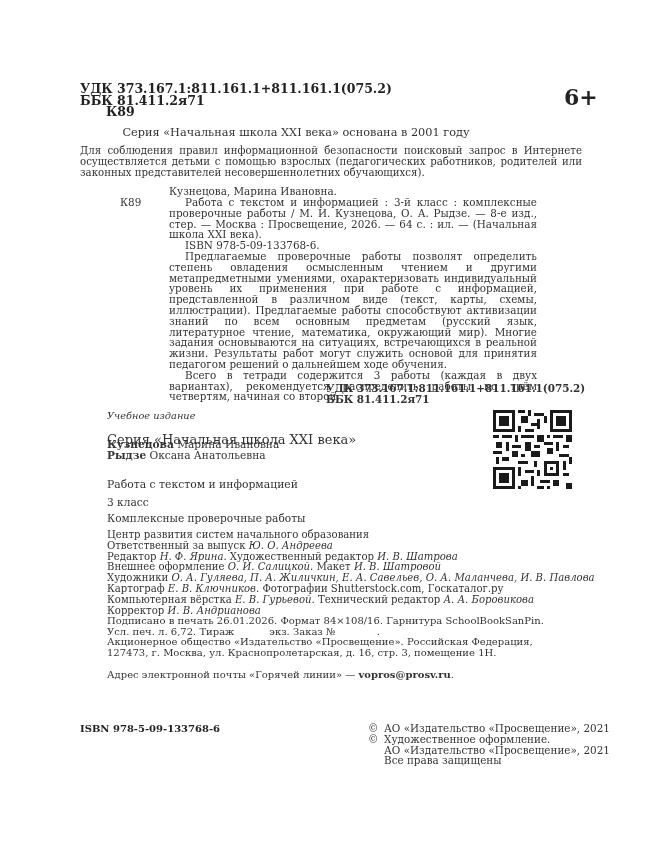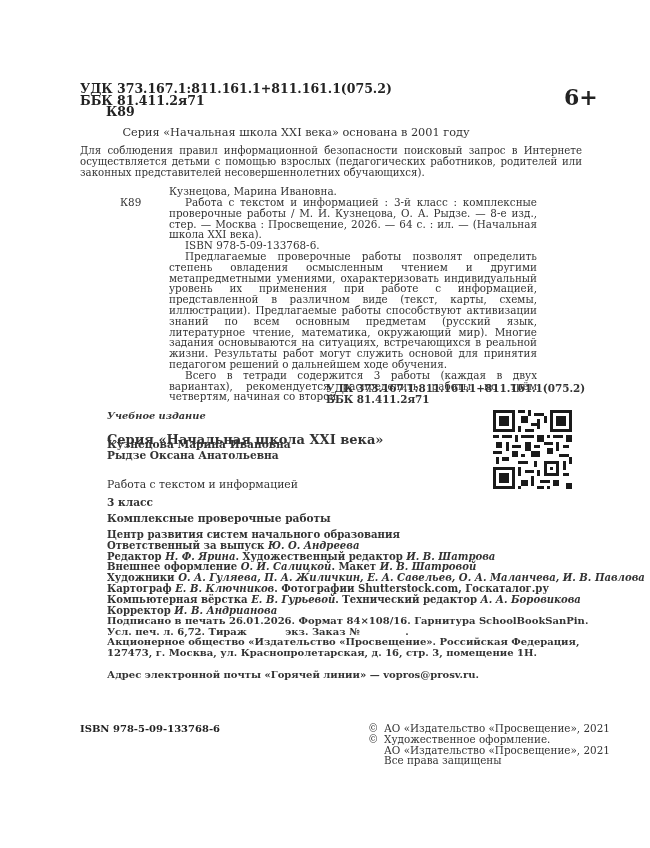--- a/index.html
+++ b/index.html
@@ -19,21 +19,21 @@
   
   #biblio { left: 120px; top: 186px; width: 470px; font-size: 10.4px; line-height: 10.8px; color:#333; }
   #biblio .author { position:absolute; left: 49px; top: 0; font-weight: normal; white-space: nowrap; }
   #biblio .k89 { position:absolute; left: 0; top: 11px; white-space: nowrap; }
   #biblio .body { position:absolute; left: 49px; top: 11px; width: 368px; white-space: normal; text-align: justify; }
   #biblio .body p { margin: 0; }
   #biblio .indent { text-indent: 16px; }
   #biblio .udk2 { position:absolute; left: 206px; top: 197px; font-weight:bold; white-space: nowrap; line-height: 10.8px; }
 
   
-  .imp { left: 107px; font-size: 10.3px; line-height: 10.6px; color:#333; white-space: nowrap; font-weight: bold; }
+  .imp { left: 107px; font-size: 10.3px; line-height: 10.6px; color:#333; white-space: nowrap; }
   #edition-type { top: 411px; font-style: italic; font-size: 9.8px; }
   #series-name { top: 419px; font-size: 13px; margin-top: 16px; }
   #authors { top: 439px; font-size: 10.6px; line-height: 11px; }
   #book-title { top: 480px; font-weight: normal; font-size: 10.8px; }
   #grade { top: 497px; font-size: 10.6px; }
   #work-type { top: 513px; font-size: 10.6px; }
   #credits { top: 530px; font-size: 10.1px; line-height: 10.8px; }
   #print-info { top: 616px; font-size: 10px; line-height: 10.6px; }
   #publisher { top: 637px; font-size: 10px; line-height: 10.6px; }
   #hotline { top: 670px; font-size: 10px; text-align: center; }

